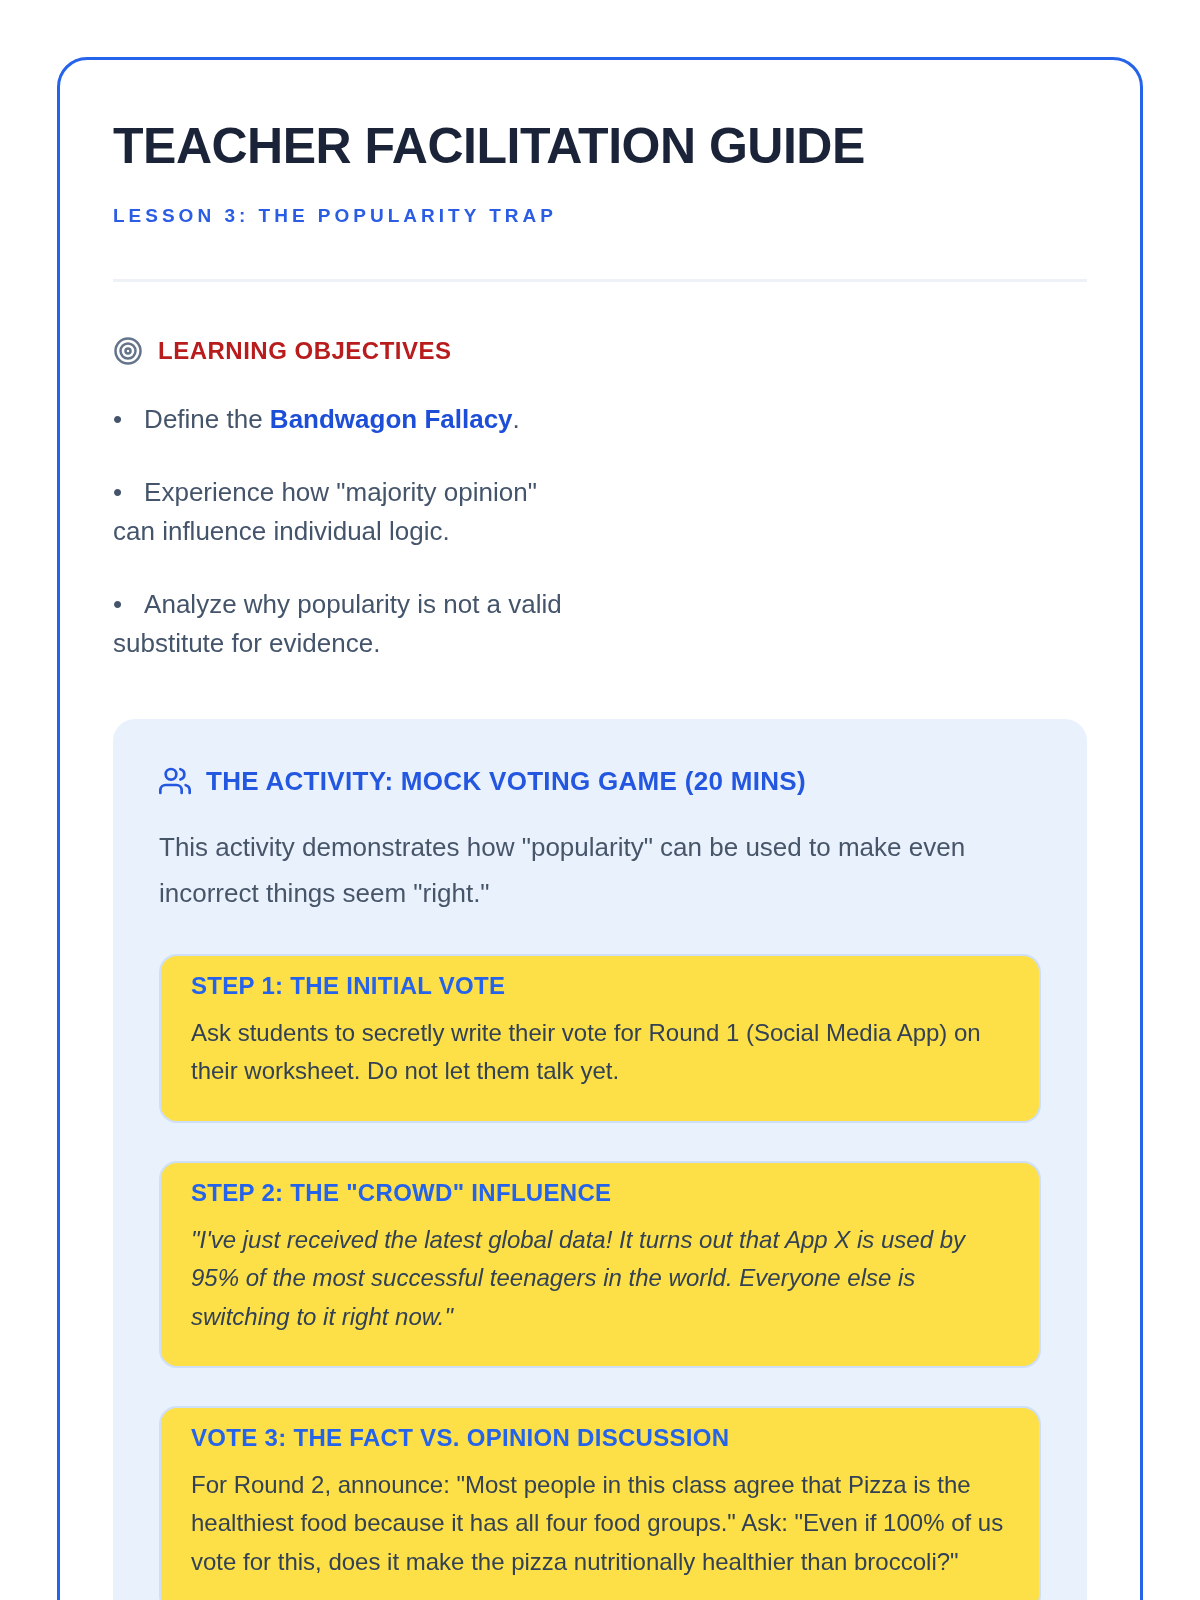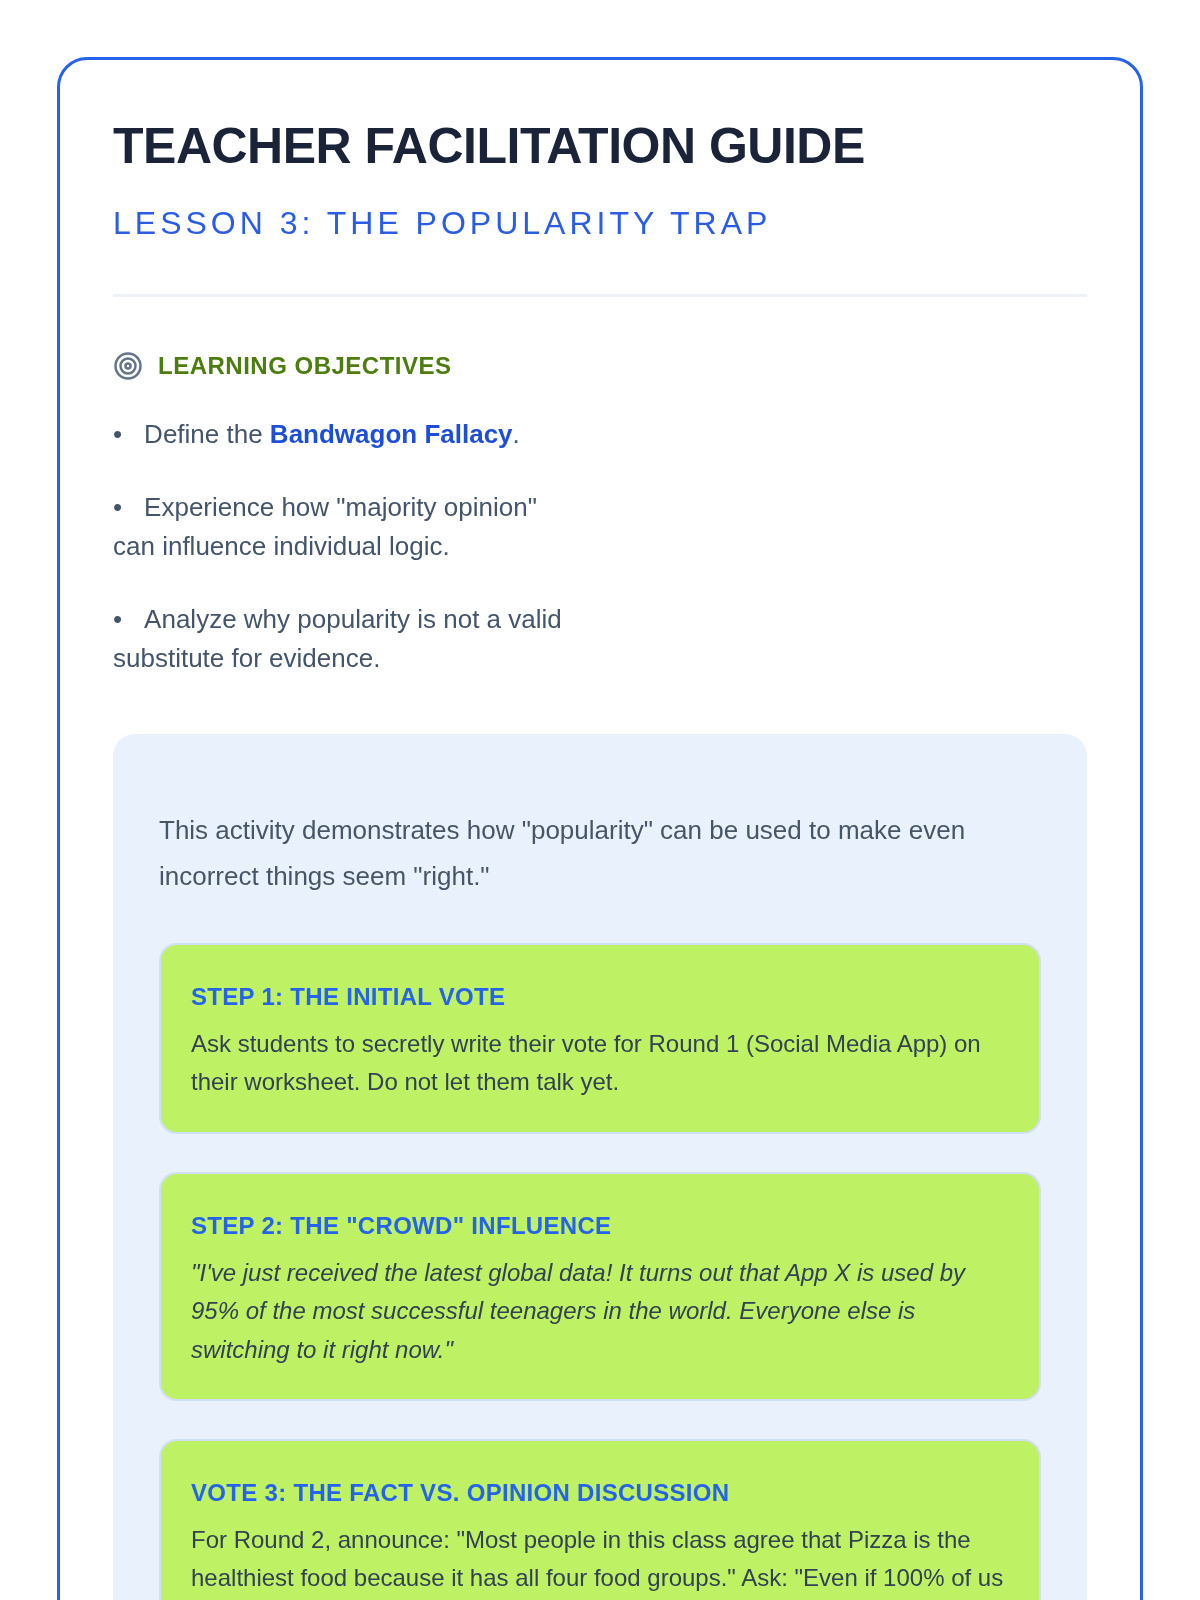--- a/index.html
+++ b/index.html
@@ -24,41 +24,41 @@
     margin: 0;
     max-width: 840px;
     font-size: 50px;
     font-weight: bold;
     letter-spacing: -0.5px;
     line-height: 1.22;
     color: #1a2338;
   }
   .page-subtitle {
     margin: 28px 0 0 0;
-    font-size: 32px;
-    font-weight: normal;
+    font-size: 19px;
+    font-weight: bold;
     letter-spacing: 4px;
     color: #2b5ce4;
   }
   .divider {
     border: 0;
     border-top: 3px solid #eef2f6;
     margin: 52px 0 0 0;
   }
   .cols {
     display: grid;
     grid-template-columns: 1fr 1fr;
     column-gap: 46px;
     margin-top: 54px;
   }
   .sec-head {
     display: flex;
     align-items: center;
     gap: 15px;
-    color: #4d7c0f;
+    color: #b91c1c;
   }
   .sec-head .sec-title {
     font-size: 24px;
     font-weight: bold;
     letter-spacing: 0.5px;
   }
   .icon svg { display: block; }
   .bullet {
     margin: 34px 0 0 0;
     font-size: 26px;
@@ -89,24 +89,24 @@
     font-weight: bold;
     letter-spacing: 0.3px;
   }
   .act-intro {
     margin: 28px 0 0 0;
     font-size: 26px;
     line-height: 1.75;
     color: #475569;
   }
   .step {
-    background: #bef264;
+    background: #fde047;
     border: 2px solid #cfdff7;
     border-radius: 18px;
-    padding: 38px 30px 30px 30px;
+    padding: 16px 30px 30px 30px;
     margin-top: 38px;
   }
   .step:first-of-type { margin-top: 44px; }
   .step-title {
     margin: 0 0 14px 0;
     font-size: 24px;
     font-weight: bold;
     letter-spacing: 0.3px;
     color: #2563eb;
   }
@@ -143,20 +143,31 @@
       </div>
       <p class="bullet"><span>Define the </span><strong>Bandwagon Fallacy</strong><span>.</span></p>
       <p class="bullet">Experience how "majority opinion" can influence individual logic.</p>
       <p class="bullet">Analyze why popularity is not a valid substitute for evidence.</p>
     </section>
 
 
   </div>
 
   <div class="activity">
+    <div class="act-head">
+      <span class="icon">
+        <svg width="32" height="32" viewBox="0 0 24 24" fill="none" stroke="#2457e0" stroke-width="2" stroke-linecap="round" stroke-linejoin="round">
+          <path d="M17 21v-2a4 4 0 0 0-4-4H5a4 4 0 0 0-4 4v2"></path>
+          <circle cx="9" cy="7" r="4"></circle>
+          <path d="M23 21v-2a4 4 0 0 0-3-3.87"></path>
+          <path d="M16 3.13a4 4 0 0 1 0 7.75"></path>
+        </svg>
+      </span>
+      <span class="act-title">THE ACTIVITY: MOCK VOTING GAME (20 MINS)</span>
+    </div>
 
     <p class="act-intro">This activity demonstrates how "popularity" can be used to make even incorrect things seem "right."</p>
 
     <div class="step">
       <h3 class="step-title">STEP 1: THE INITIAL VOTE</h3>
       <p class="step-body">Ask students to secretly write their vote for Round 1 (Social Media App) on their worksheet. Do not let them talk yet.</p>
     </div>
 
     <div class="step">
       <h3 class="step-title">STEP 2: THE "CROWD" INFLUENCE</h3>

